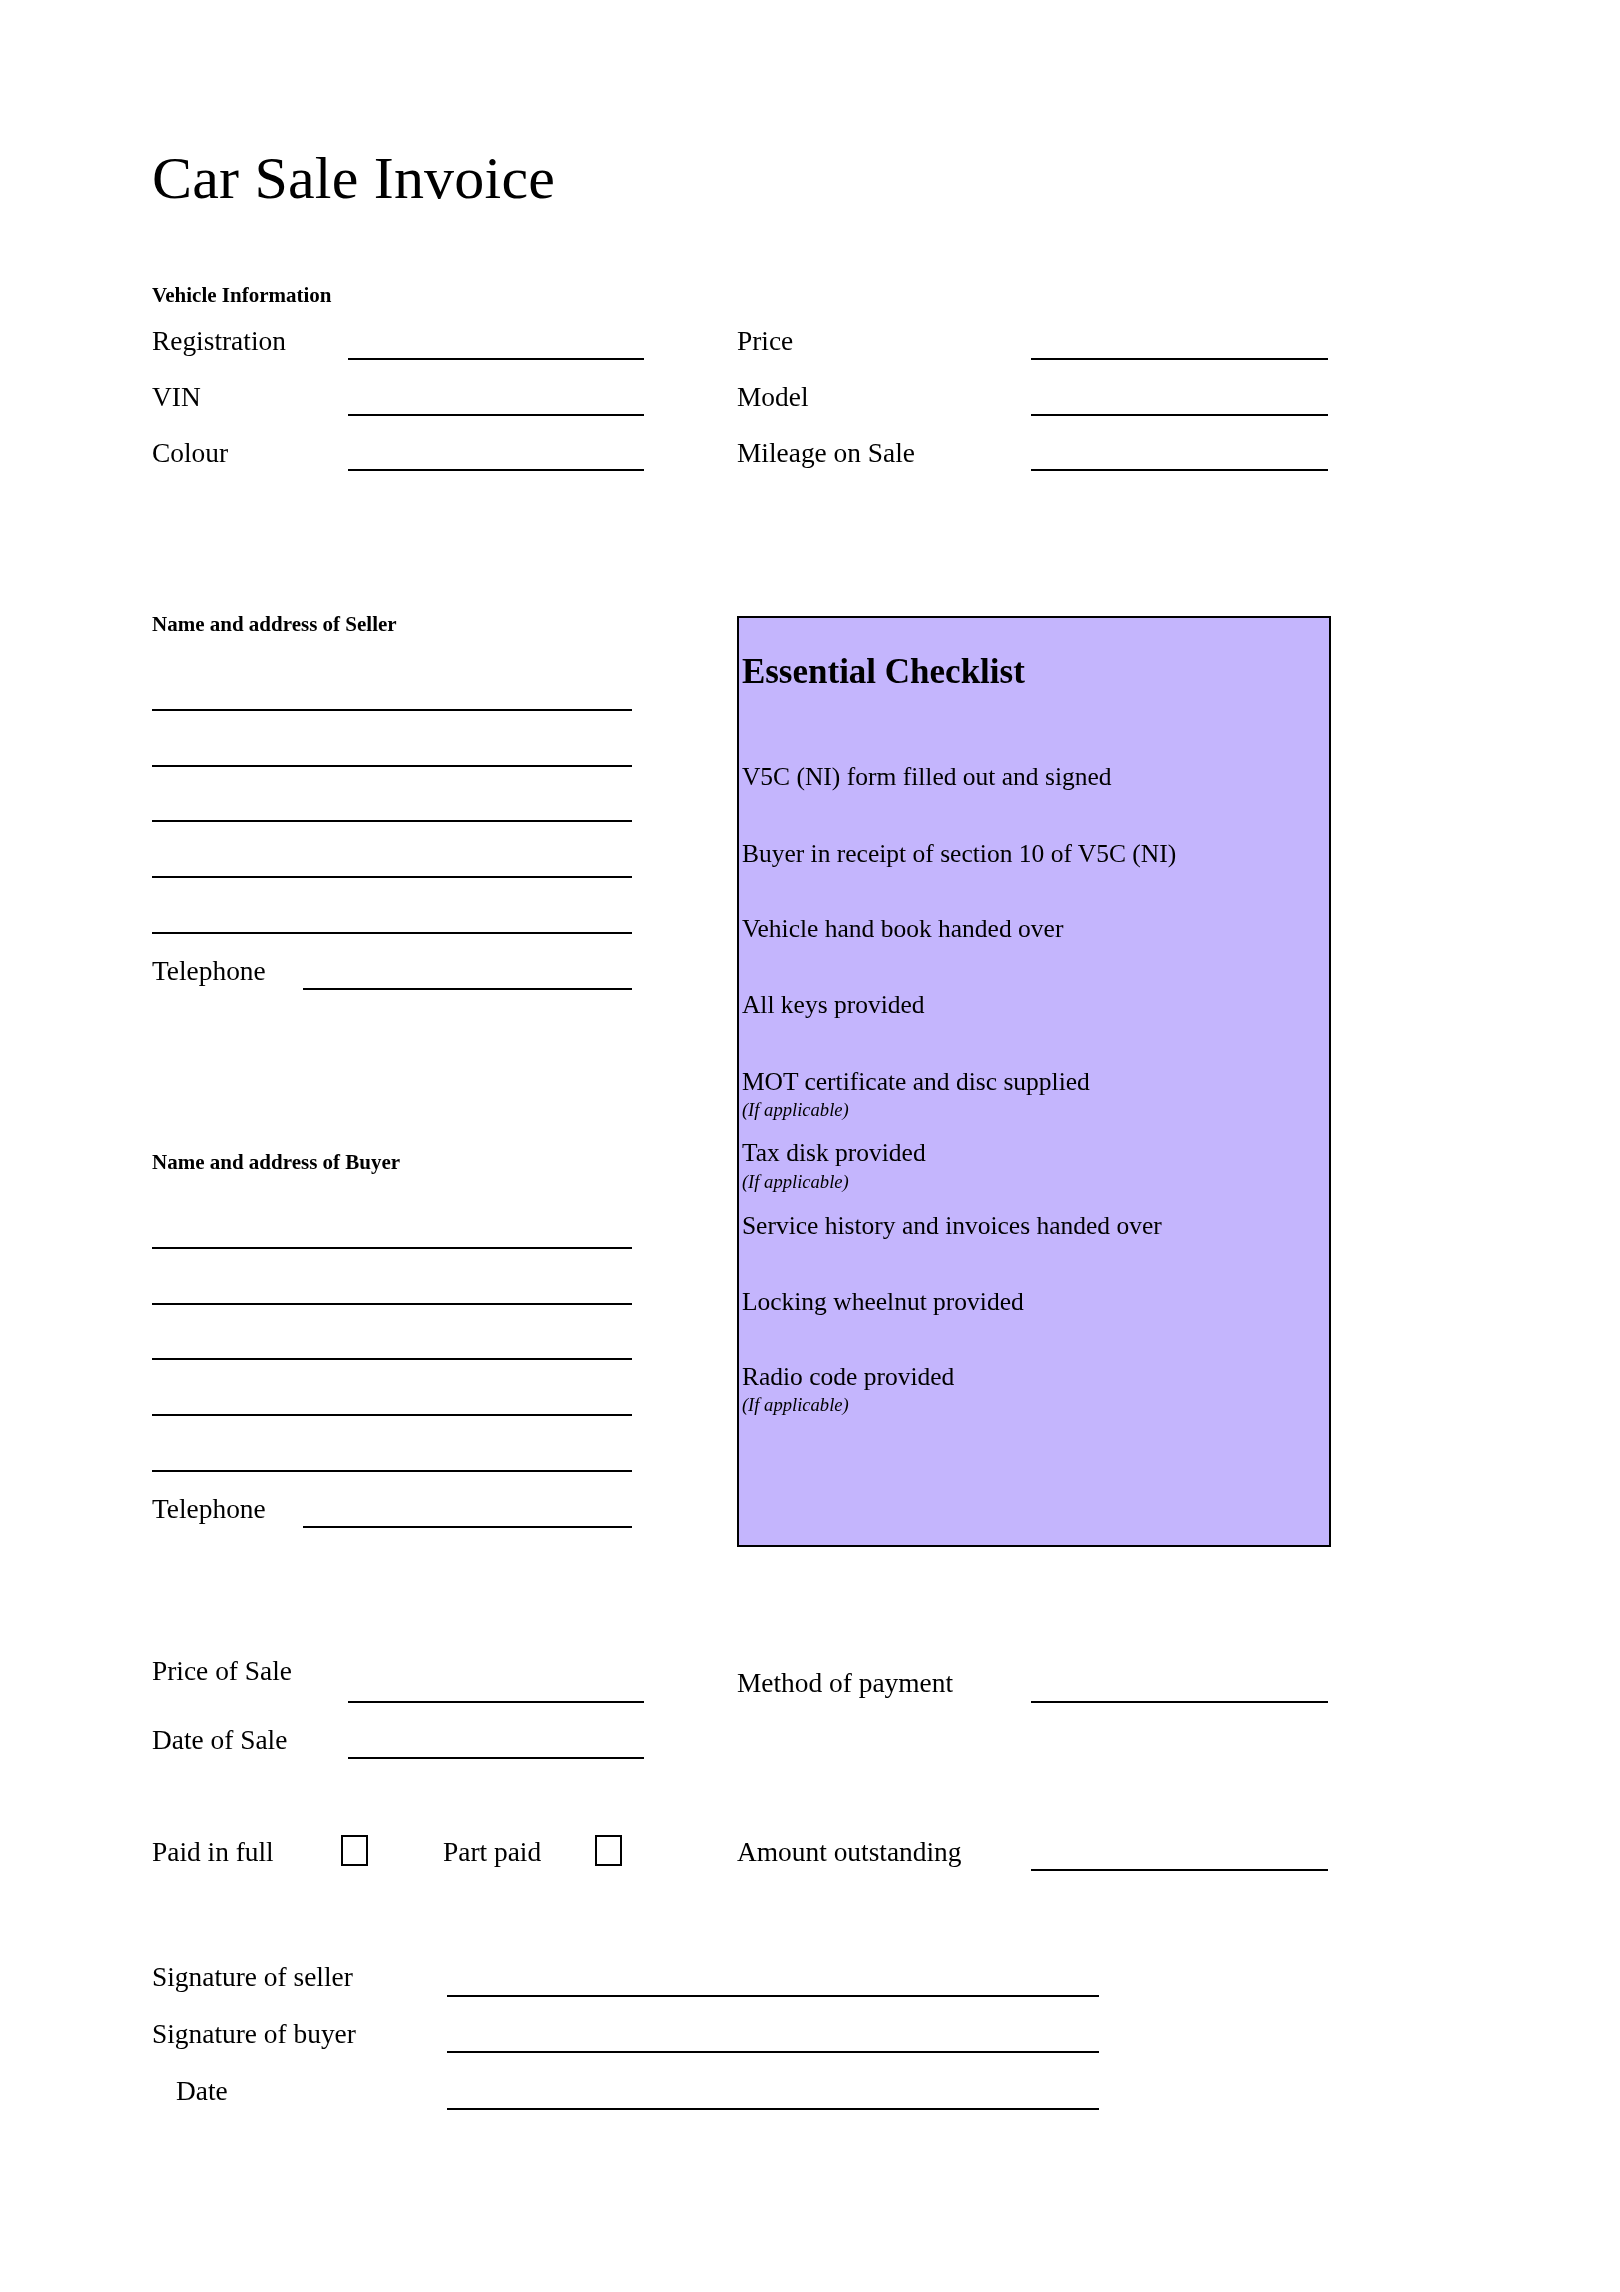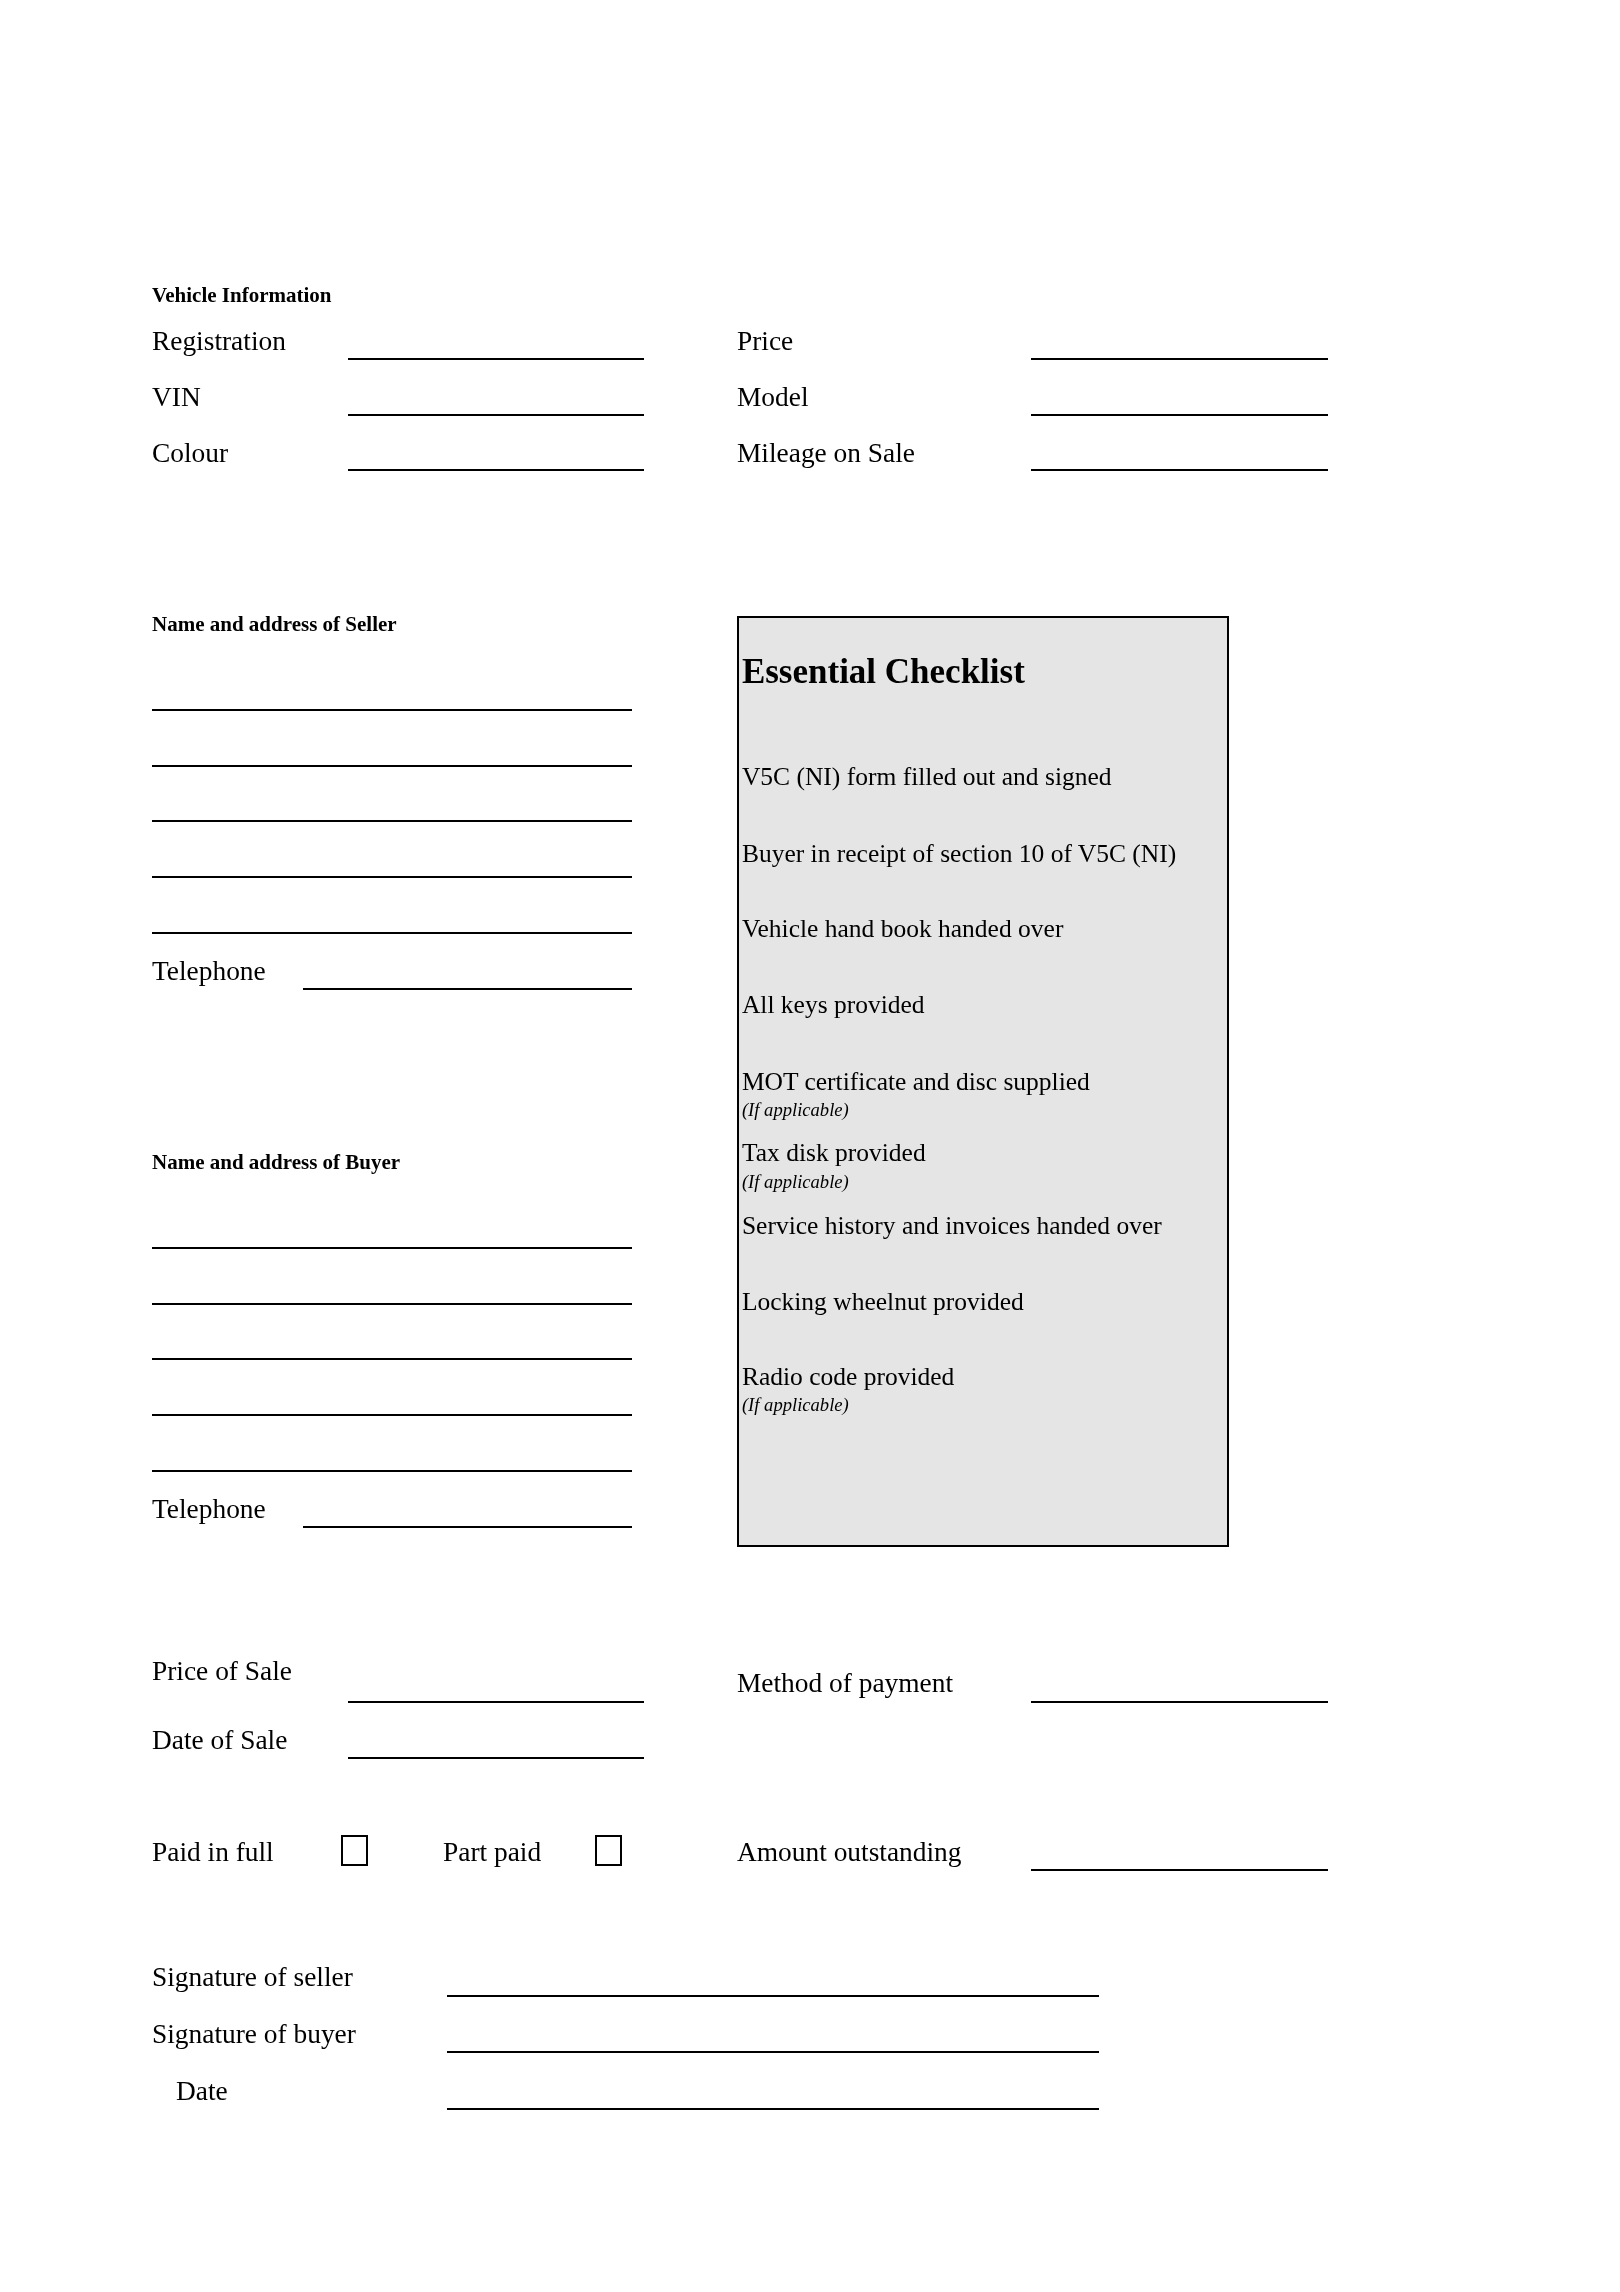--- a/index.html
+++ b/index.html
@@ -53,23 +53,23 @@
     position: absolute;
     height: 0;
     border-top: 2.5px solid #000000;
   }
 
   
   .checklist-box {
     position: absolute;
     left: 737px;
     top: 616px;
-    width: 492px;
+    width: 594px;
     height: 931px;
-    background: #e5e5e5;
+    background: #c4b5fd;
     border: 2.9px solid #000000;
     box-sizing: border-box;
     overflow: hidden;
   }
   .checklist-title {
     position: absolute;
     left: 2.9px;
     top: 35px;
     font-size: 35px;
     font-weight: bold;
@@ -100,20 +100,21 @@
     border: 2.9px solid #000000;
     box-sizing: border-box;
     background: #ffffff;
   }
 </style>
 </head>
 <body>
 
 <div id="page">
 
+  <div class="doc-title">Car Sale Invoice</div>
 
   <div class="section-heading" style="left:152px; top:284px;">Vehicle Information</div>
 
   <div class="field-label" style="left:152px; top:326px;">Registration</div>
   <div class="field-label" style="left:152px; top:382px;">VIN</div>
   <div class="field-label" style="left:152px; top:438px;">Colour</div>
 
   <div class="rule" style="left:348px; top:358px; width:296px;"></div>
   <div class="rule" style="left:348px; top:414px; width:296px;"></div>
   <div class="rule" style="left:348px; top:469px; width:296px;"></div>

